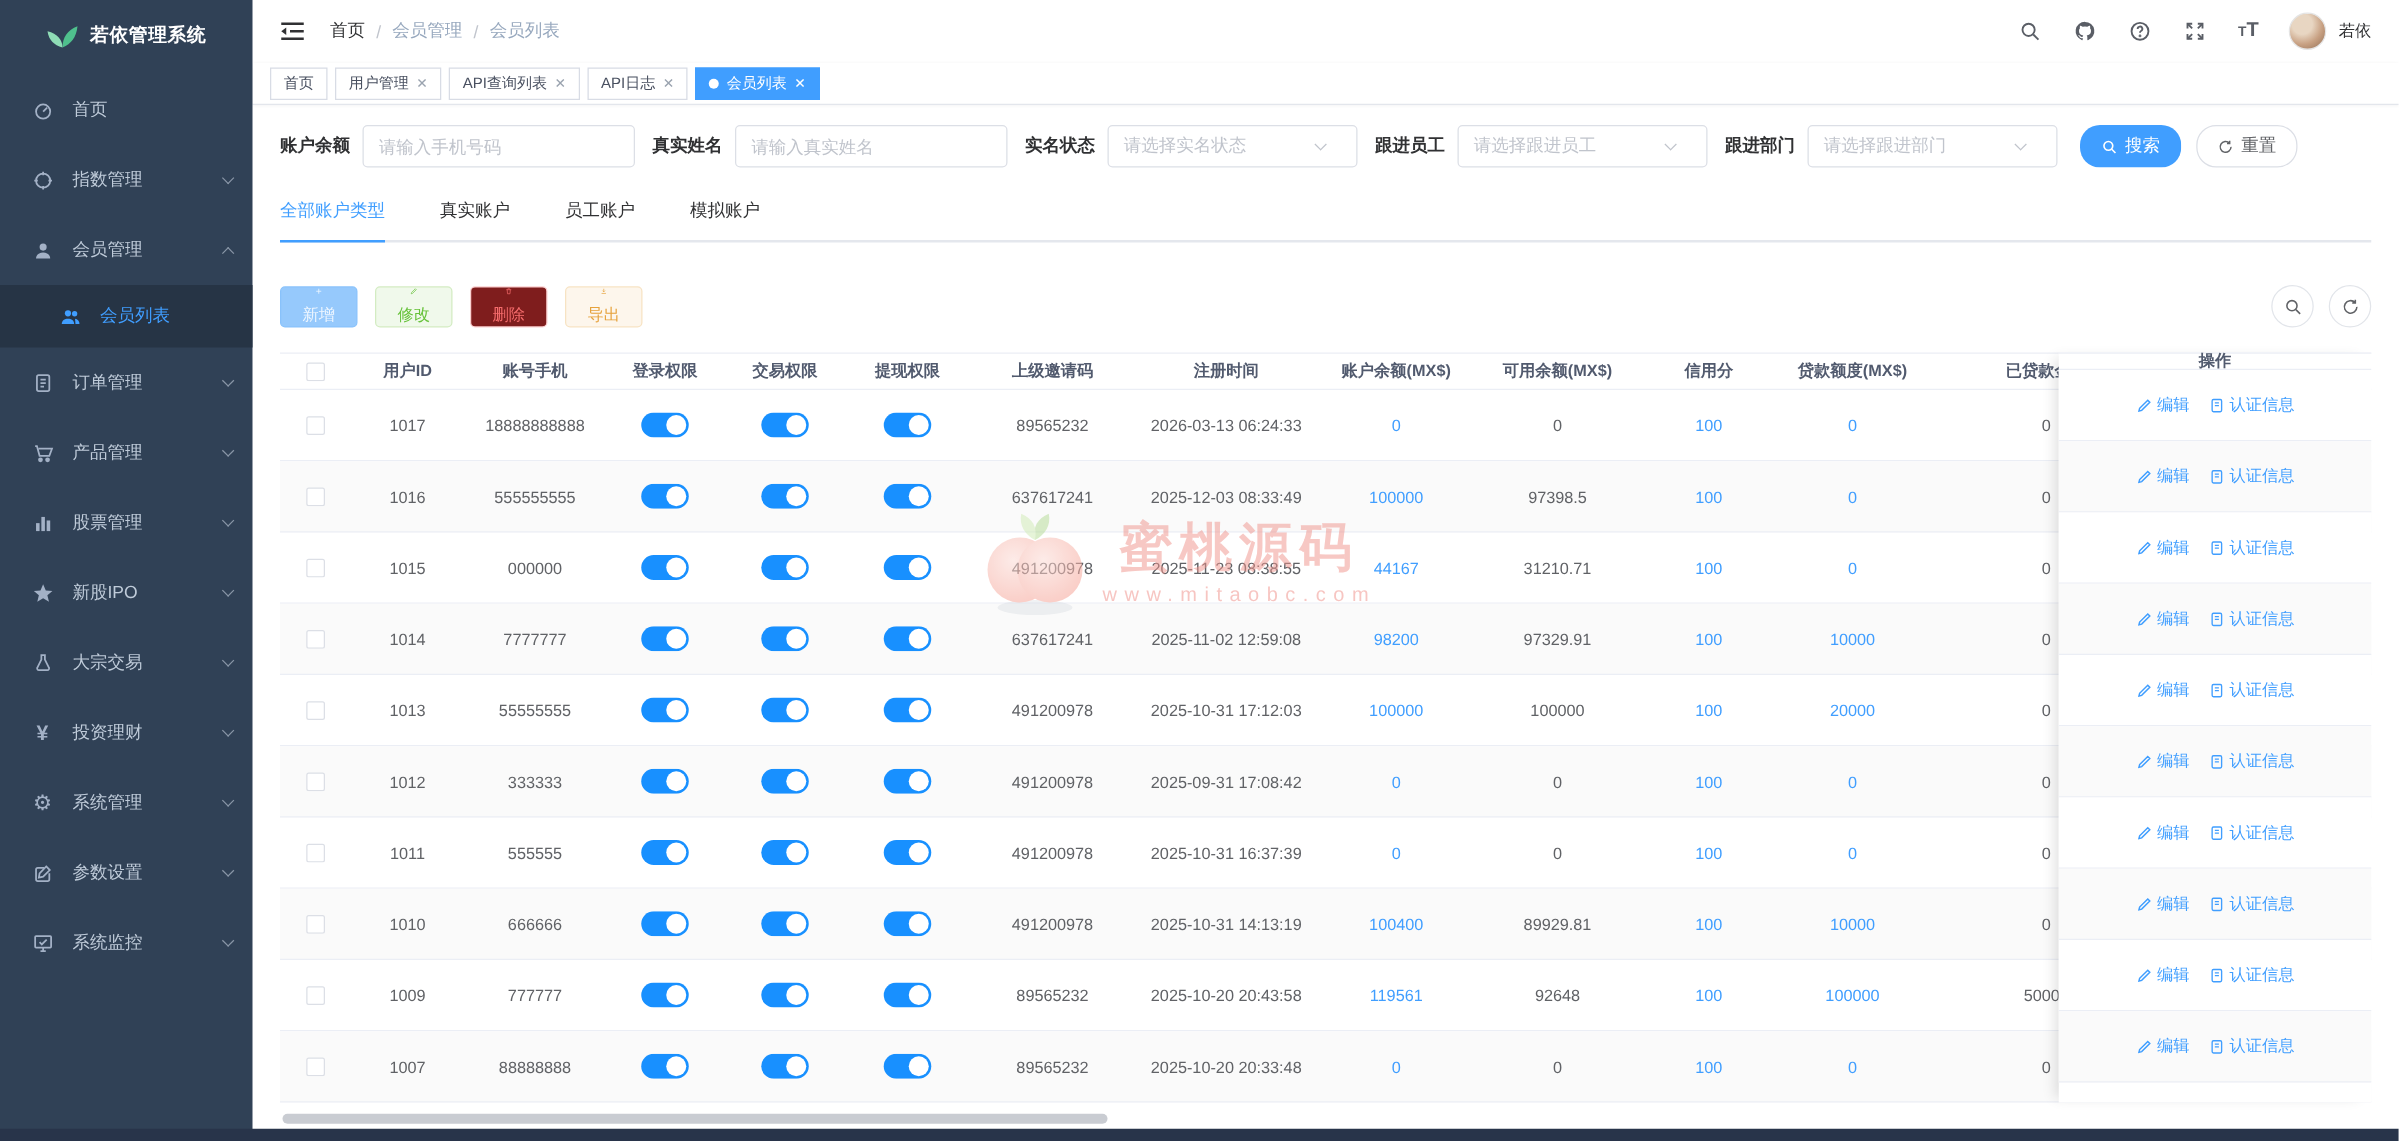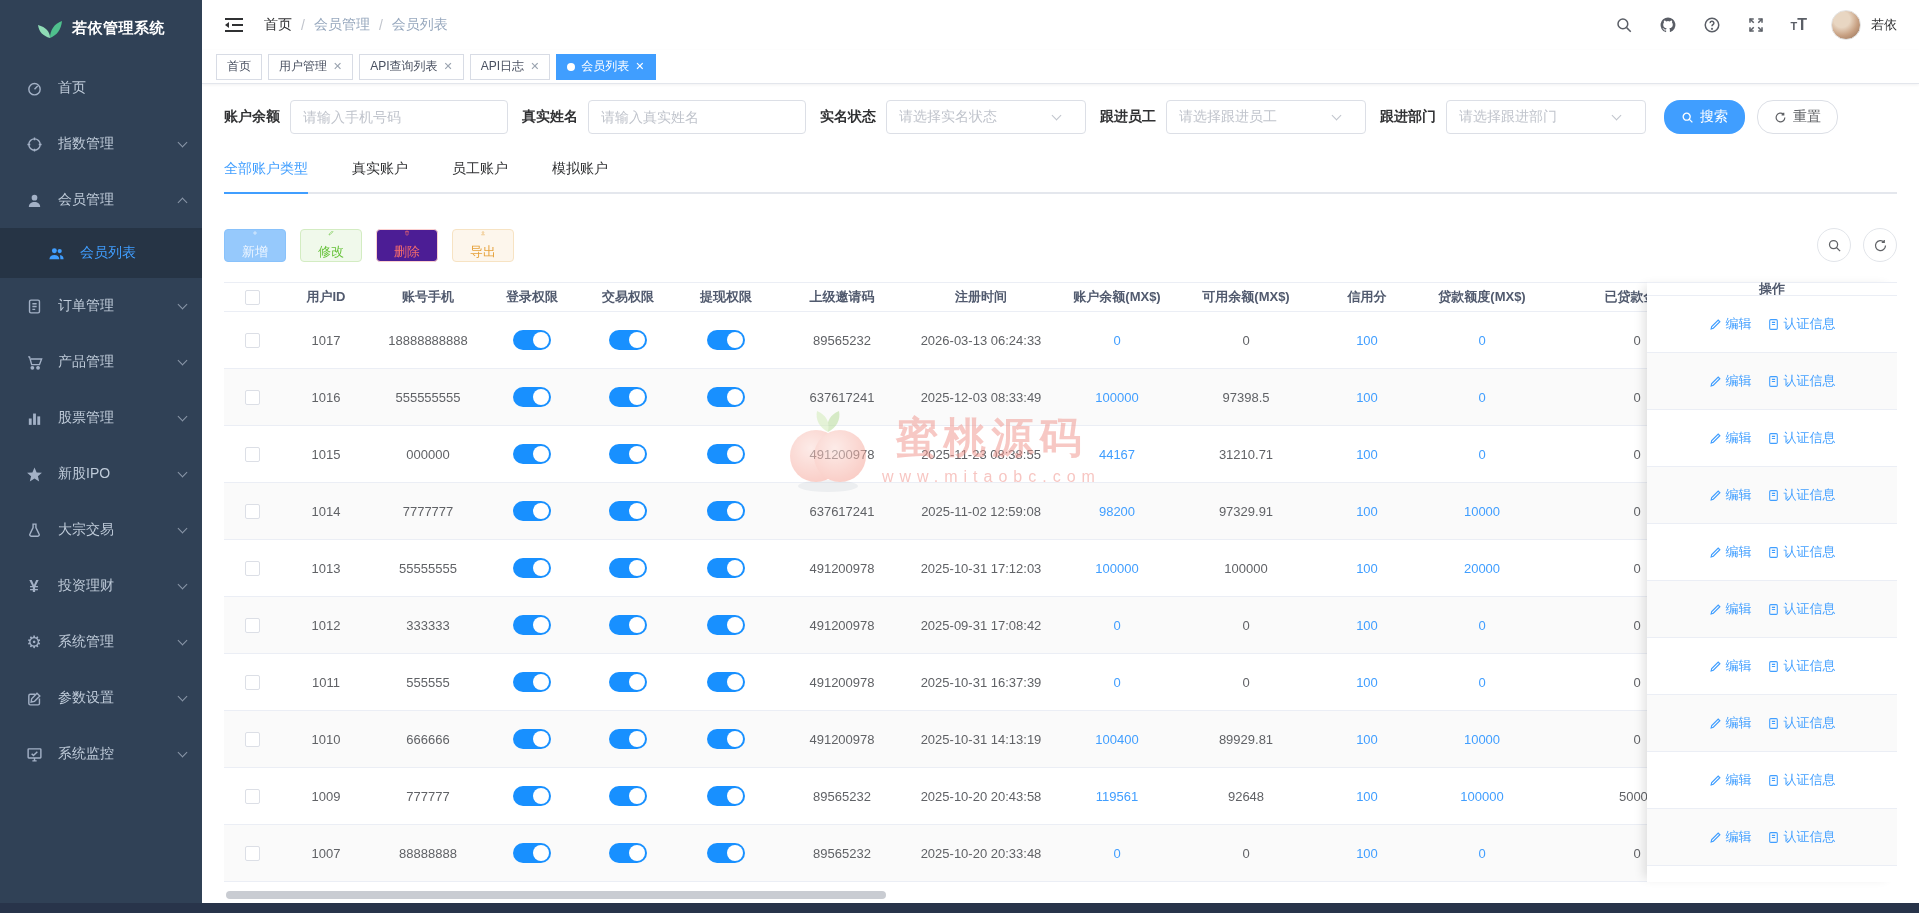--- a/index.html
+++ b/index.html
@@ -70,21 +70,21 @@
   .acct-tab { font-size:14px; color:#303133; padding-bottom:14px; position:relative; cursor:pointer; }
   .acct-tab.active { color:#409eff; }
   .acct-tab.active::after { content:""; position:absolute; left:0; right:0; bottom:-2px; height:2.5px; background:#409eff; }
 
   
   .toolbar { margin-top:34px; display:flex; align-items:center; }
   .tbtn { height:33px; padding:0 17px; border-radius:4px; font-size:13px; display:inline-flex; align-items:center; gap:7px; cursor:pointer; border:1px solid; margin-right:14px;flex-direction:column; }
   .tbtn svg { width:12px; height:12px; }
   .tbtn-add { background:#96c9fc; border-color:#89c2fb; color:#eef6ff; }
   .tbtn-edit { background:#f0f9eb; border-color:#d3ecc2; color:#67c23a; }
-  .tbtn-del { background:#4c1d95; border-color:#fbd0d0; color:#f56c6c; }
+  .tbtn-del { background:#7f1d1d; border-color:#fbd0d0; color:#f56c6c; }
   .tbtn-exp { background:#fdf6ec; border-color:#f7e3c3; color:#e6a23c; }
   .toolbar-right { margin-left:auto; display:flex; gap:12px; }
   .circle-btn { width:34px; height:34px; border-radius:50%; border:1px solid #e2e5ea; display:flex; align-items:center; justify-content:center; color:#606266; cursor:pointer; background:#fff; }
   .circle-btn svg { width:15px; height:15px; }
 
   
   .table-wrap { position:relative; margin-top:20px; }
   .grid-cols { display:grid; grid-template-columns:56px 92px 112px 96px 96px 100px 132px 146px 126px 132px 110px 120px 190px; align-items:center; }
   .thead { height:30px; border-top:1px solid #ebeef5; border-bottom:1px solid #ebeef5; font-size:13px; font-weight:700; color:#515a6e; }
   .th { text-align:center; white-space:nowrap; overflow:hidden; }

